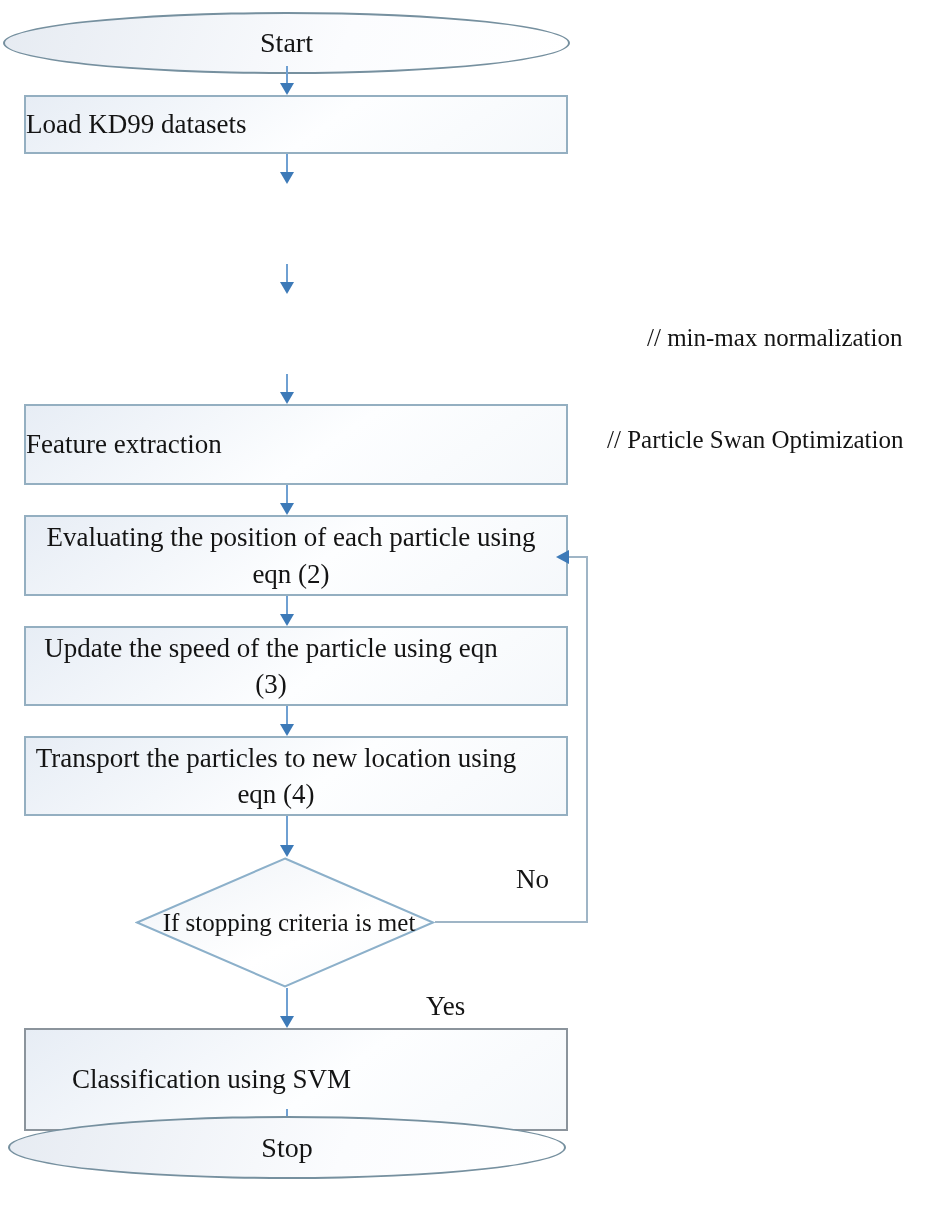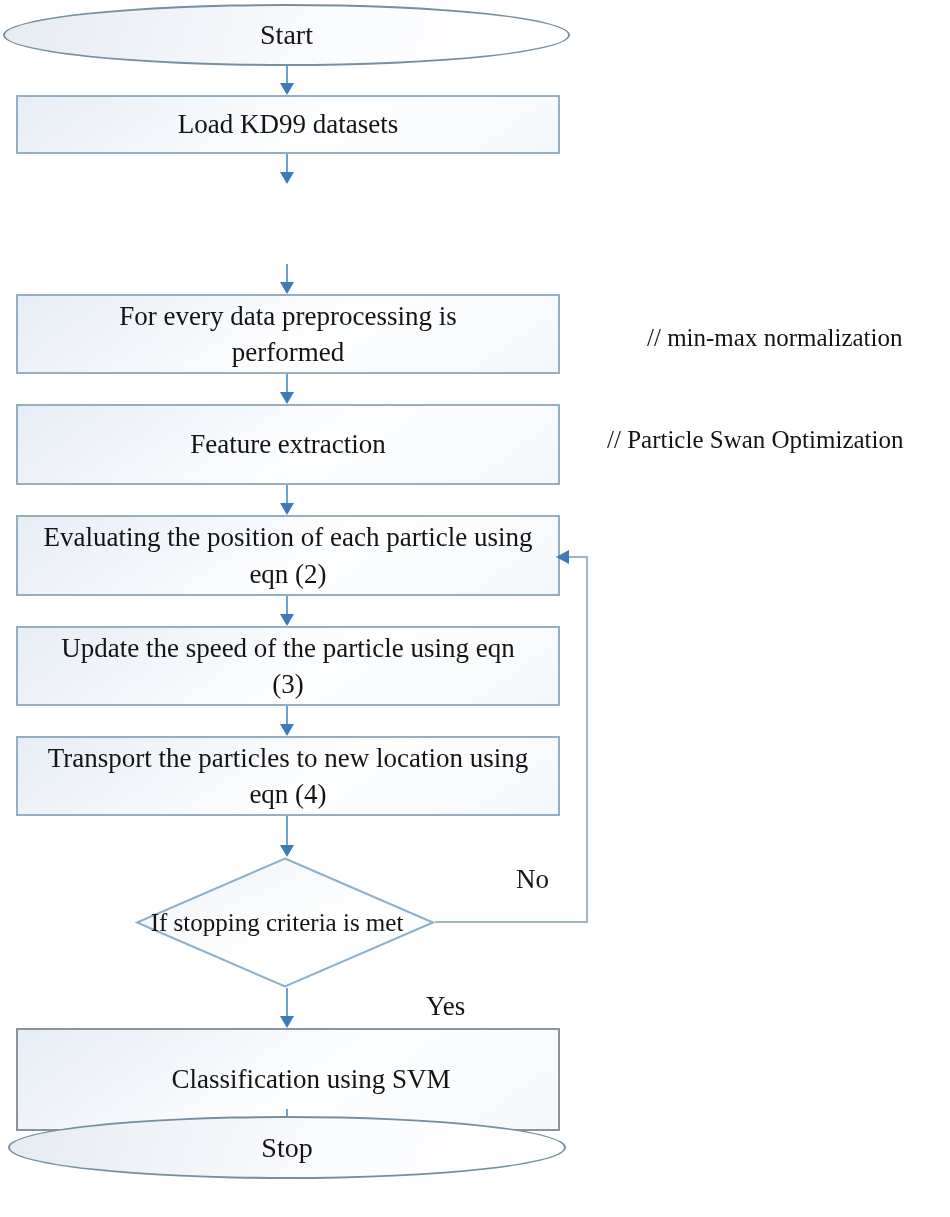--- a/index.html
+++ b/index.html
@@ -18,27 +18,27 @@
     width: 950px;
     height: 1217px;
     background: #ffffff;
     font-family: "Liberation Serif", "DejaVu Serif", serif;
     color: var(--ink);
     overflow: hidden;
   }
   
   .rect {
     position: absolute;
-    left: 16px;
+    left: 24px;
     width: 544px;
     border: 2px solid var(--box-border);
     background: linear-gradient(145deg, #e7edf5 0%, #fdfeff 55%, #f5f8fb 100%);
     display: flex;
     align-items: center;
-    justify-content: center;
+    justify-content: flex-start;
     text-align: center;
     box-sizing: border-box;
     font-size: 27px;
     line-height: 1.35;
   }
   .rect.gray { border-color: var(--classify-border); }
   .terminator {
     position: absolute;
     border: 2px solid var(--ellipse-border);
     border-radius: 50%;
@@ -75,54 +75,51 @@
     position: absolute;
     width: 0; height: 0;
     border-top: 7px solid transparent;
     border-bottom: 7px solid transparent;
     border-right: 13px solid var(--arrow-head);
   }
   
   #diamond-wrap { position: absolute; left: 135px; top: 857px; width: 300px; height: 131px; }
   #diamond-label {
     position: absolute;
-    left: 127px; top: 857px; width: 300px; height: 131px;
+    left: 139px; top: 857px; width: 300px; height: 131px;
     display: flex; align-items: center; justify-content: center;
     font-size: 25px; white-space: nowrap;
   }
   
   .edge-label { position: absolute; font-size: 27px; }
   .annotation { position: absolute; font-size: 25px; white-space: nowrap; }
 </style>
 </head>
 <body>
 
 <div id="canvas">
 
-  <div class="terminator" style="left:3px; top:4px; width:567px; height:62px;">
+  <div class="terminator" style="left:3px; top:12px; width:567px; height:62px;">
     <span class="box-text">Start</span>
   </div>
 
   <div class="stem-v" style="top:66px; height:18px;"></div>
   <div class="head-down" style="top:83px;"></div>
 
   <div class="rect" style="top:95px; height:59px;">
     <span class="box-text">Load KD99 datasets</span>
   </div>
 
   <div class="stem-v" style="top:154px; height:19px;"></div>
   <div class="head-down" style="top:172px;"></div>
 
 
   <div class="stem-v" style="top:264px; height:19px;"></div>
   <div class="head-down" style="top:282px;"></div>
 
-  <div class="rect" style="top:294px; height:80px;">
-    <span class="box-text w-preprocess">For every data preprocessing is performed</span>
-  </div>
   <div class="annotation" style="left:647px; top:324px;">// min-max normalization</div>
 
   <div class="stem-v" style="top:374px; height:19px;"></div>
   <div class="head-down" style="top:392px;"></div>
 
   <div class="rect" style="top:404px; height:81px;">
     <span class="box-text">Feature extraction</span>
   </div>
   <div class="annotation" style="left:587px; top:426px;margin-left:20px;">// Particle Swan Optimization</div>
 

